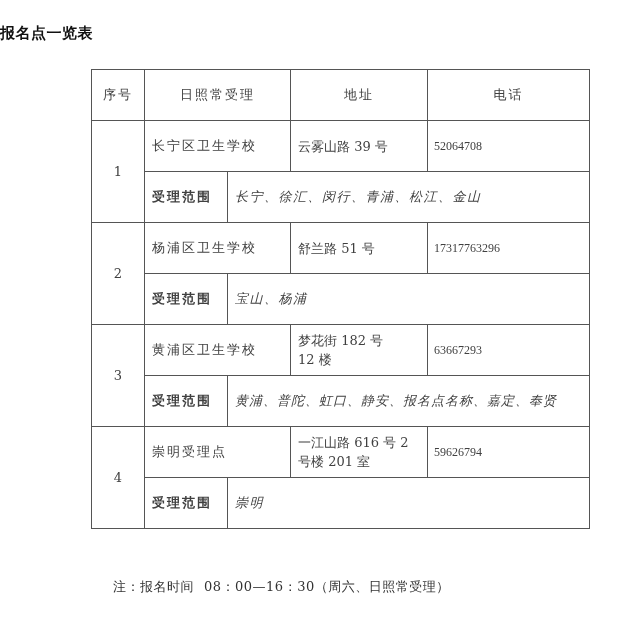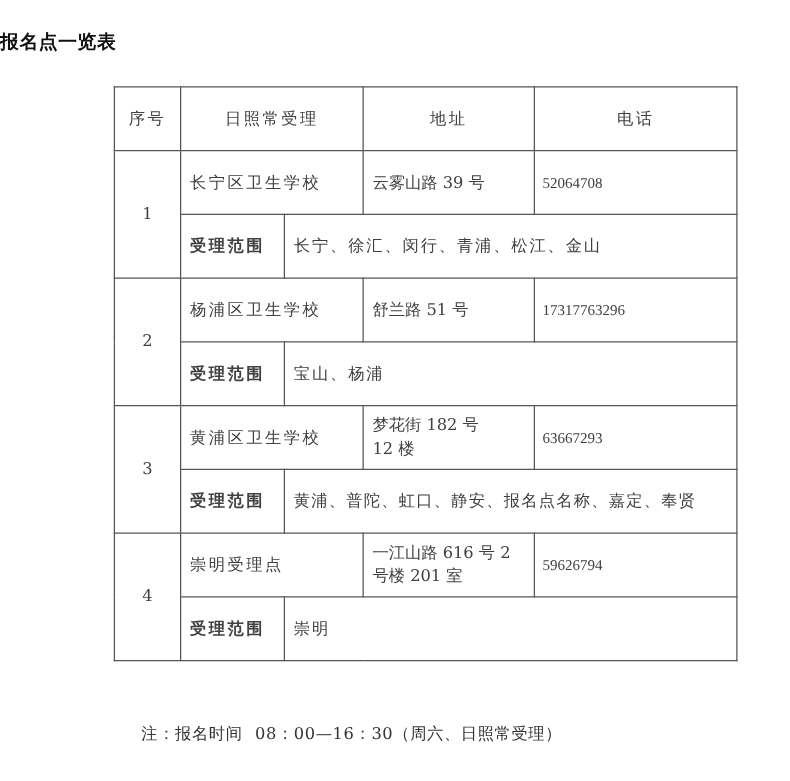--- a/index.html
+++ b/index.html
@@ -39,21 +39,21 @@
     table.registry td {
       border: 1.5px solid #555555;
       height: 50px;
       padding: 0;
       vertical-align: middle;
       color: #404040;
     }
     .c-center { text-align: center; }
     .c-name { padding-left: 7px !important; letter-spacing: 2px; }
     .c-scope-label { padding-left: 7px !important; letter-spacing: 2px; font-weight: bold; }
-    .c-scope-value { padding-left: 7px !important; letter-spacing: 1.5px; }
+    .c-scope-value { padding-left: 7px !important; letter-spacing: 1.5px; font-style: italic; }
     .c-addr { padding-left: 7px !important; line-height: 19px; }
     .c-phone { padding-left: 6px !important; font-family: "Liberation Serif", serif; font-size: 12px; }
     .hdr { letter-spacing: 2px; }
     .note {
       position: absolute;
       left: 113px;
       top: 578px;
       font-size: 13px;
       color: #333333;
       letter-spacing: 0.5px;

